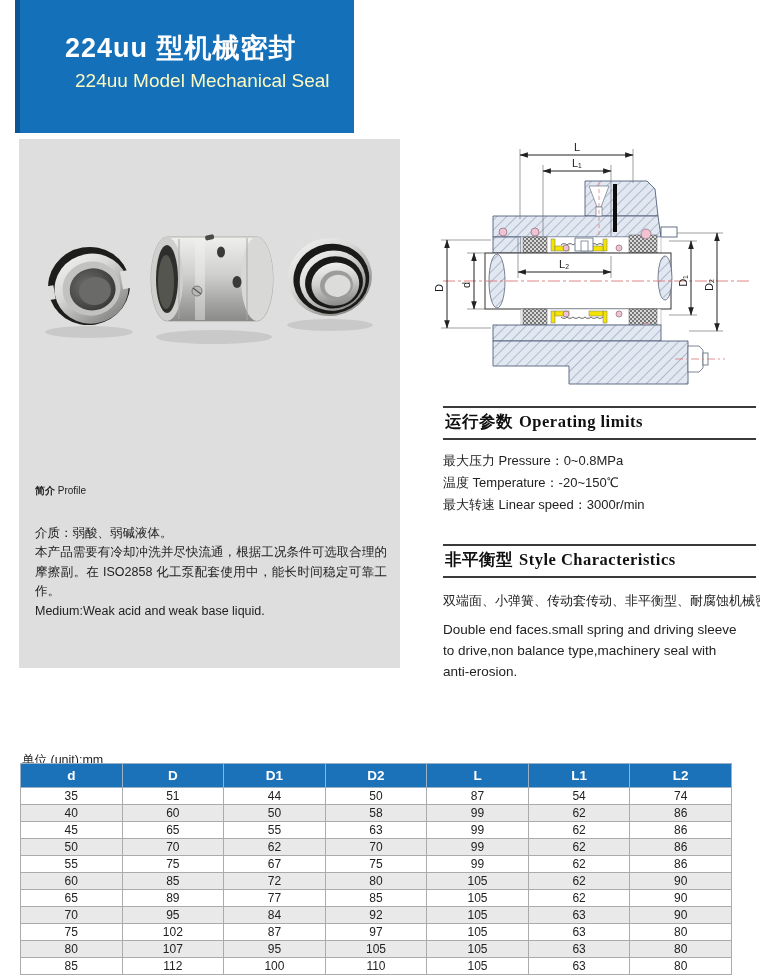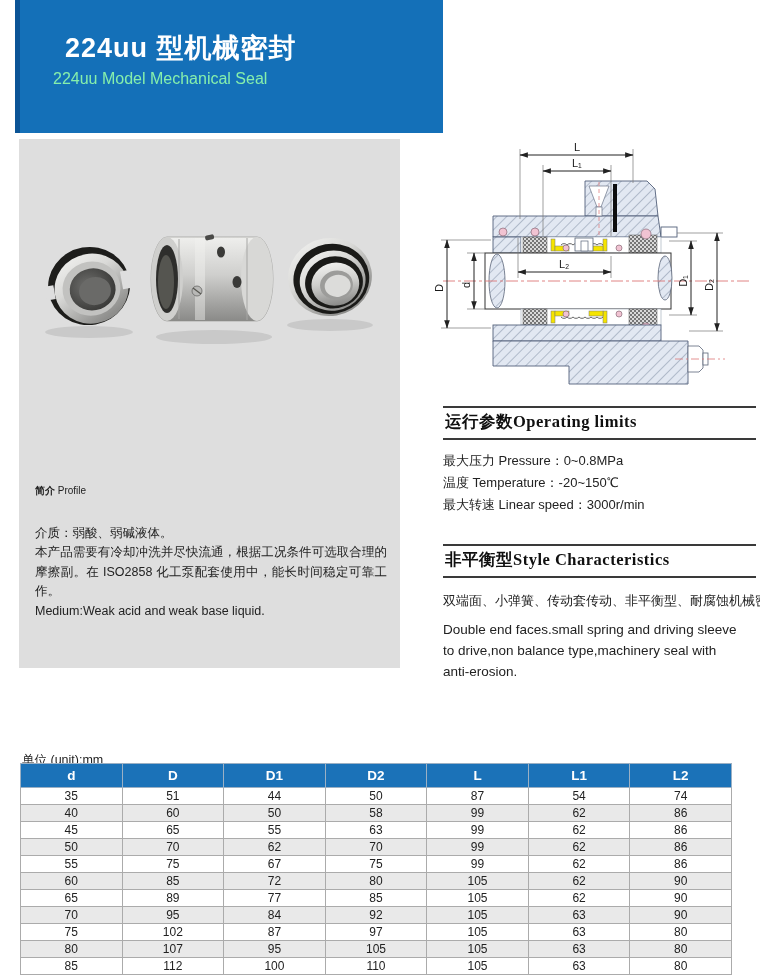--- a/index.html
+++ b/index.html
@@ -1,44 +1,44 @@
 <!DOCTYPE html>
 <html><head>
 <meta charset="utf-8">
 <style>
   html,body { margin:0; padding:0; }
   body {
     width:760px; height:977px; position:relative; background:#ffffff;
     font-family:"Liberation Sans", sans-serif; color:#222; overflow:hidden;
   }
   
-  .hdr { position:absolute; left:15px; top:0; width:428px; height:133px; background:#1470b8; }
+  .hdr { position:absolute; left:15px; top:0; width:339px; height:133px; background:#1470b8; }
   .hdr-strip { position:absolute; left:0; top:0; width:5px; height:133px; background:#0b5496; }
   .hdr-cn { position:absolute; left:50px; top:30px; font-size:27px; font-weight:bold; color:#fff; letter-spacing:1px; white-space:nowrap; }
-  .hdr-en { position:absolute; left:38px; top:70px; font-size:16px; color:#86efac; white-space:nowrap; }
+  .hdr-en { position:absolute; left:60px; top:70px; font-size:19px; color:#fef9c3; white-space:nowrap; }
 
   
   .panel { position:absolute; left:19px; top:139px; width:381px; height:529px; background:#dedede; }
   .photo { position:absolute; left:0; top:0; }
   .profile { position:absolute; left:16px; top:305px; width:352px; }
   .profile-h { font-size:10px; margin-bottom:26px;margin-top:40px; }
   .profile-h .cn { font-weight:bold; }
   .profile-h .en { font-weight:normal; }
   .profile p { margin:0; font-size:12.5px; line-height:1.55; text-align:justify; }
 
   
   .diagram { position:absolute; left:433px; top:141px; }
   .dim-label { font-size:11px; fill:#1a1a1a; }
 
   
   .sec { position:absolute; left:443px; width:313px; }
   .sec-h { border-top:2px solid #3a3a3a; border-bottom:2px solid #3a3a3a;
            padding:3px 2px 5px 2px; font-family:"Liberation Serif", serif;
            font-weight:bold; font-size:16.5px; color:#101010; letter-spacing:.5px; }
-  .sec-h .en { }
+  .sec-h .en { margin-left:6px; }
   .sec-operating { top:406px; }
   .sec-style { top:544px; }
   .op-list { margin-top:10px; }
   .op-line { font-size:13px; line-height:1.7; white-space:nowrap; }
   .sc-cn { margin-top:14px; font-size:13px; white-space:nowrap; }
   .sc-en { margin-top:10px; font-size:13.5px; line-height:1.55; width:302px; }
 
   
   .unit { position:absolute; left:22px; top:736px; font-size:12.5px;margin-top:16px; }
   table.spec { position:absolute; left:20px; top:763px; width:712px;

